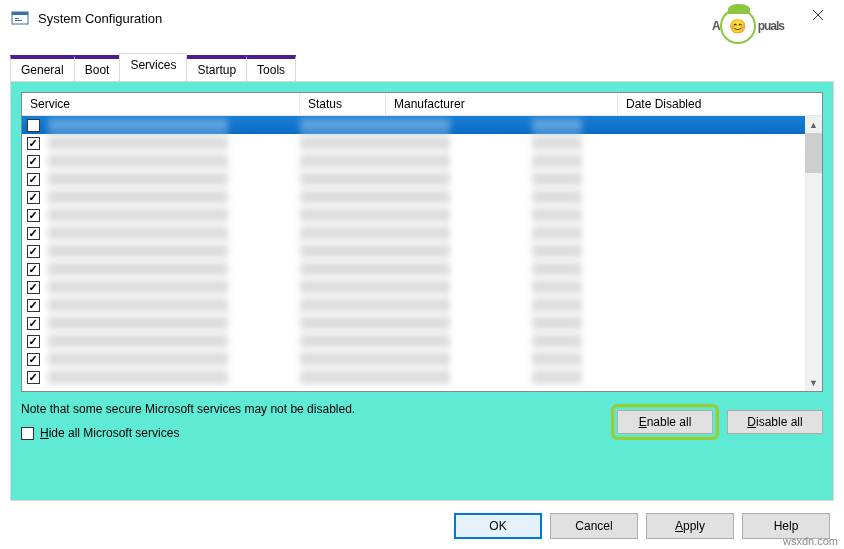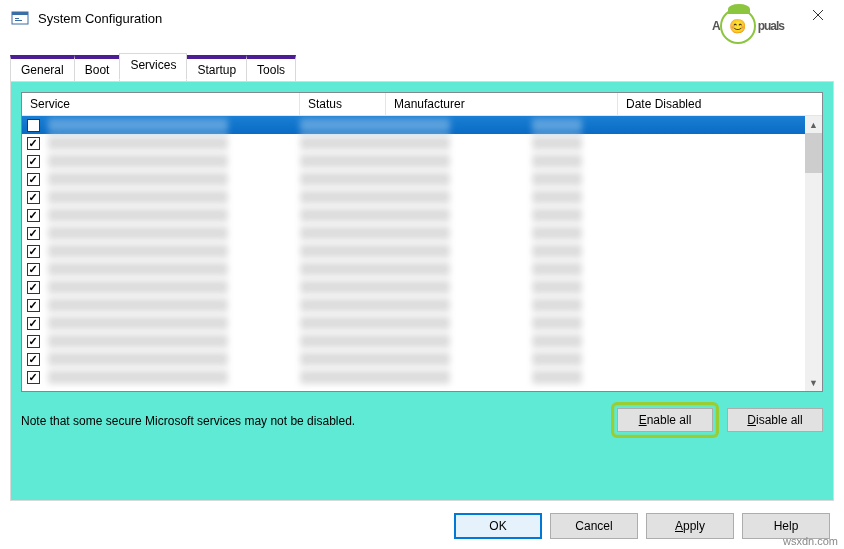--- a/index.html
+++ b/index.html
@@ -331,20 +331,24 @@
             <div class="sb-thumb"></div>
           </div>
         <div class="sb-btn">▼</div>
       </div>
     </div>
   </div>
 
   <div class="below">
     <div class="note-col">
       <div class="note">Note that some secure Microsoft services may not be disabled.</div>
+      <label class="hide-ms">
+        <span class="checkbox"></span>
+        <span class="hide-ms-label"><span class="u">H</span><span>ide all Microsoft services</span></span>
+      </label>
     </div>
     <div class="btns-row">
       <span class="highlight-ring">
         <button class="btn"><span class="u">E</span><span>nable all</span></button>
       </span>
       <button class="btn"><span class="u">D</span><span>isable all</span></button>
     </div>
   </div>
 </div>
 

